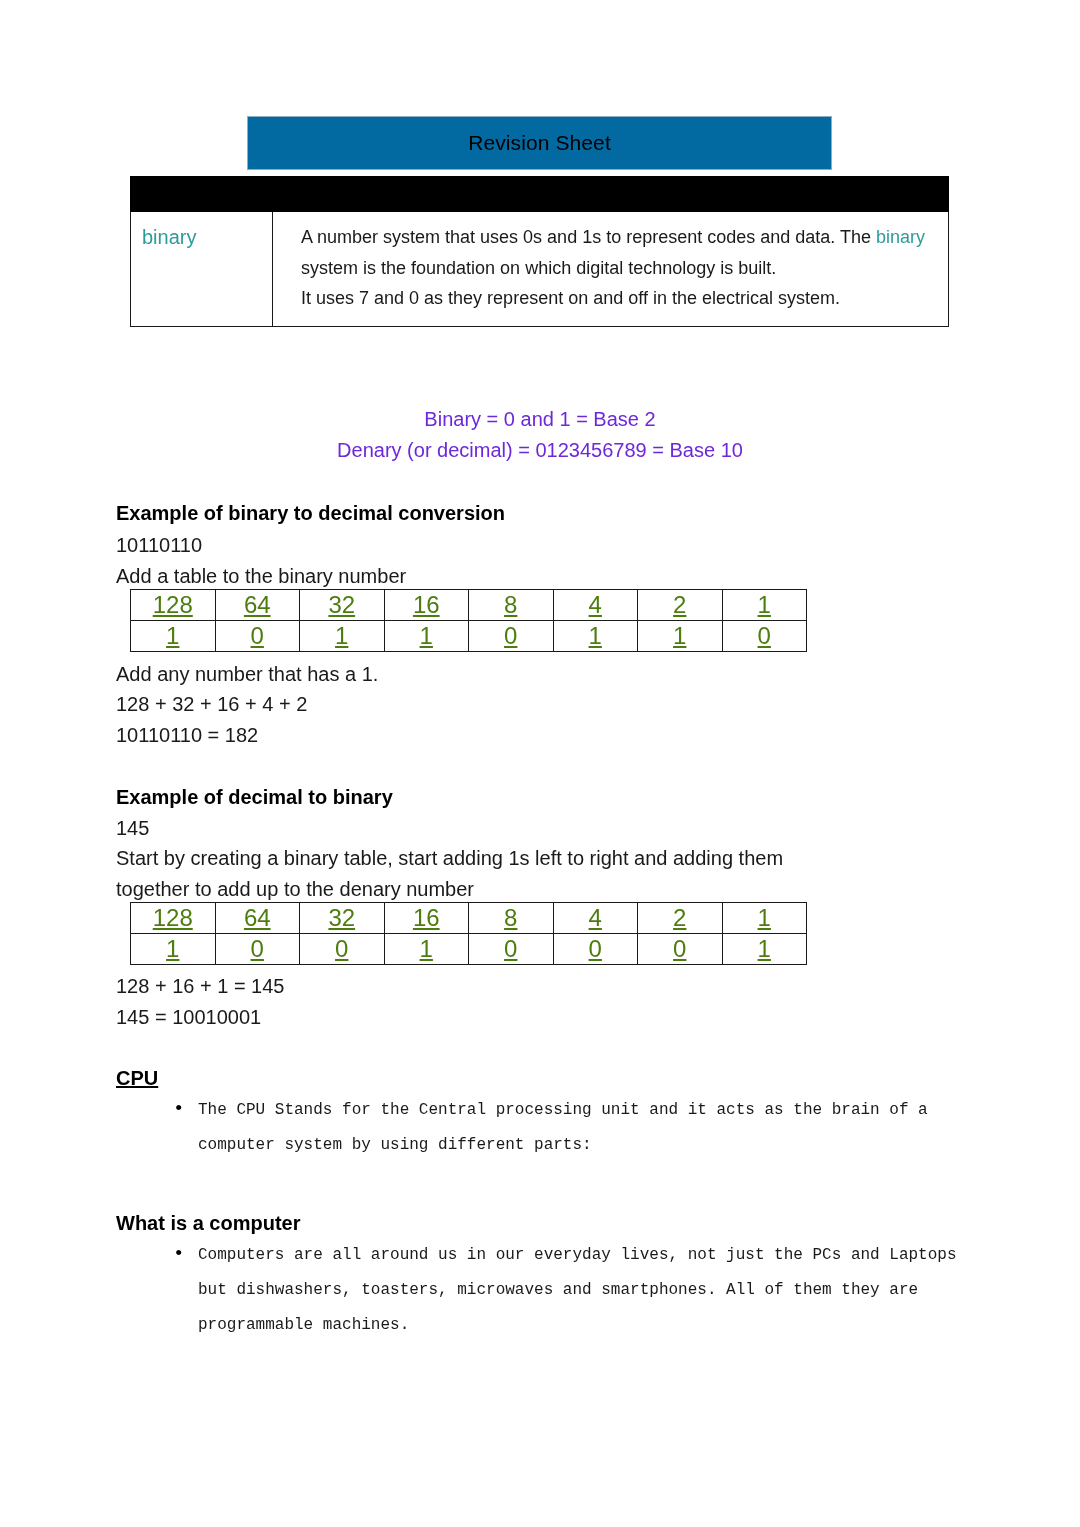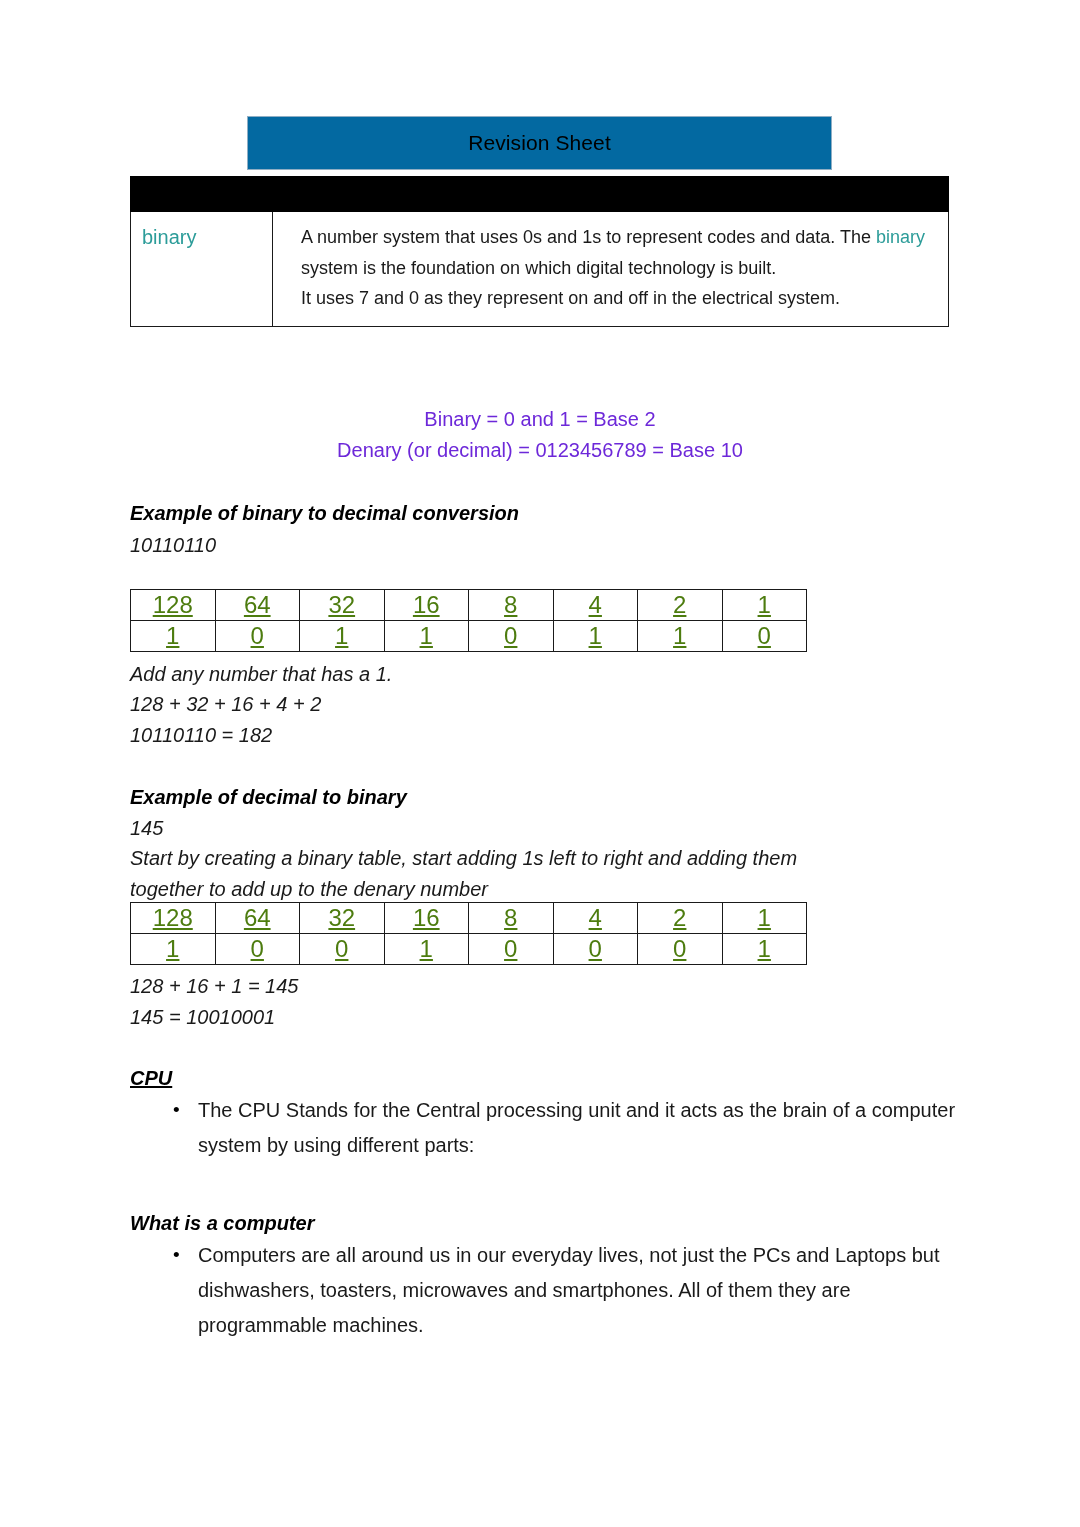--- a/index.html
+++ b/index.html
@@ -92,25 +92,24 @@
     width: 1080px;
     text-align: center;
     font-size: 20px;
     line-height: 31px;
     color: #6d28d9;
   }
 
   
   .block {
     position: absolute;
-    left: 130px;
+    left: 116px;
     font-size: 20px;
     line-height: 30.5px;
     color: #1a1a1a;
-    font-style: italic;
   }
   .heading {
     font-weight: bold;
     font-size: 20px;
     color: #000000;
   }
   .heading.underline { text-decoration: underline; }
 
   
   .bin-table {
@@ -132,23 +131,24 @@
   }
 
   
   .bullets {
     position: absolute;
     left: 130px;
     width: 830px;
     margin: 0;
     padding: 0;
     list-style: none;
-    font-size: 20px;
+    font-size: 16px;
     line-height: 35px;
     color: #1a1a1a;
+    font-family: Liberation Mono, monospace;
   }
   .bullets li {
     position: relative;
     padding-left: 68px;
   }
   .bullets li::before {
     content: "\2022";
     position: absolute;
     left: 43px;
     top: -1px;
@@ -176,20 +176,21 @@
     </div>
   </div>
 
   <div class="base-lines">
     <div>Binary  = 0 and 1 = Base 2</div>
     <div>Denary (or decimal) = 0123456789 = Base 10</div>
   </div>
 
   <div class="block heading" style="top:498px;">Example of binary to decimal conversion</div>
   <div class="block" style="top:530px;">10110110</div>
+  <div class="block" style="top:561px;">Add a table to the binary number</div>
 
   <table class="bin-table" style="top:589px;">
     <tbody>
       <tr>
         <td>128</td>
         <td>64</td>
         <td>32</td>
         <td>16</td>
         <td>8</td>
         <td>4</td>

